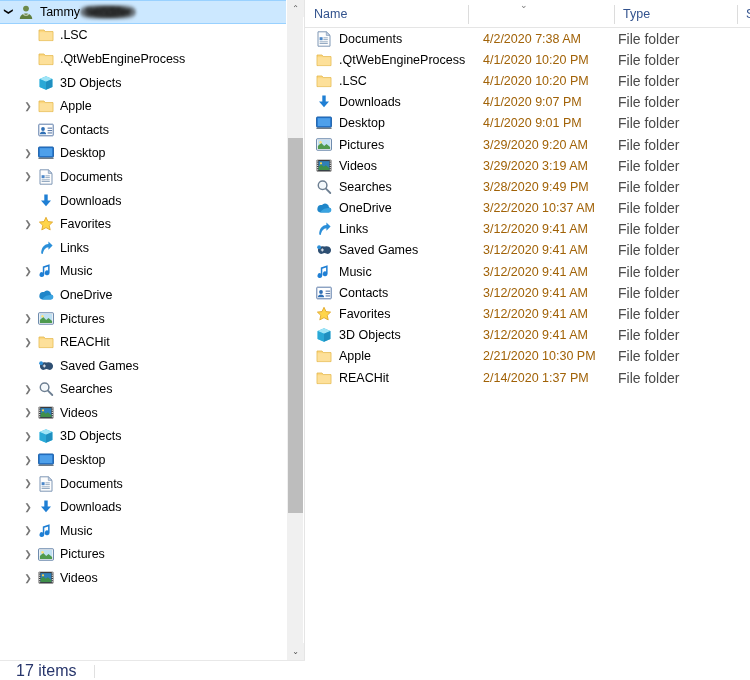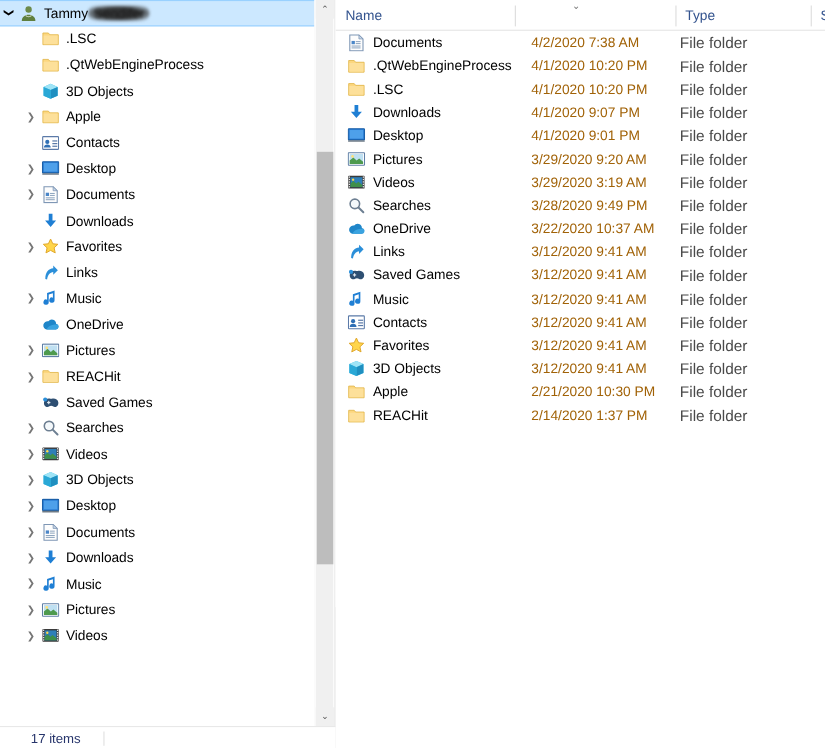--- a/index.html
+++ b/index.html
@@ -156,21 +156,21 @@
 
   
   #status-bar {
     position: absolute; left: 0; bottom: 0;
     width: 305px; height: 20px;
     background: #ffffff;
     border-top: 1px solid #e8e8e8;
     display: flex; align-items: center;
   }
   #status-text {
-    font-size: 12px; color: #27356b; padding-left: 28px;
+    font-size: 16px; color: #27356b; padding-left: 16px;
   }
   #status-sep {
     position: absolute; left: 94px; top: 4px;
     width: 1px; height: 13px; background: #e0e0e0;
   }
 
   
   svg { display: block; }
 </style>
 </head>

